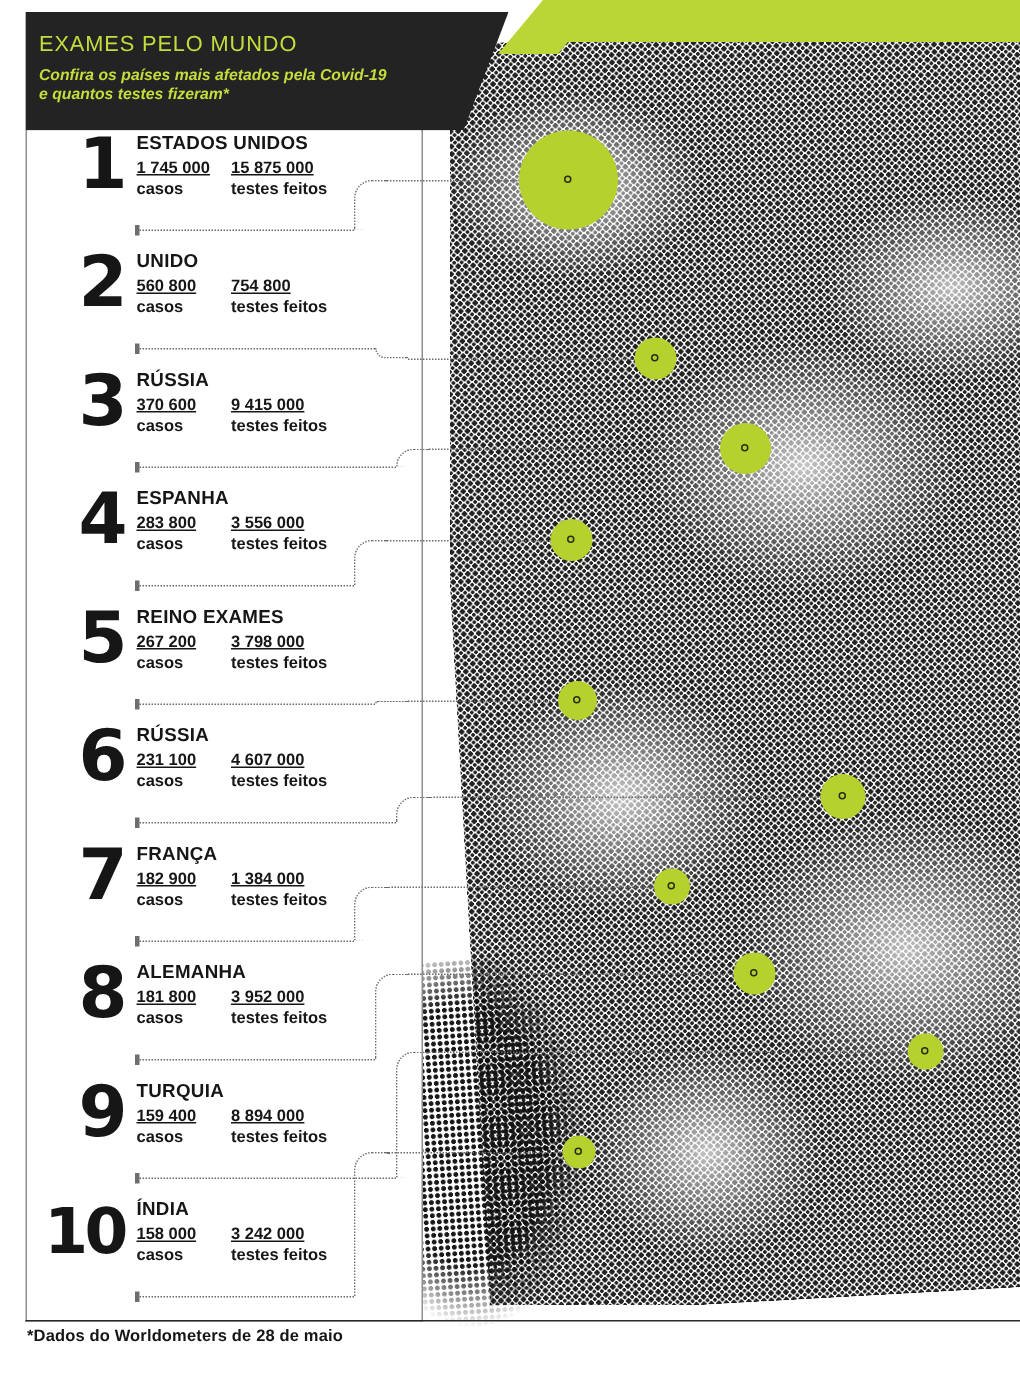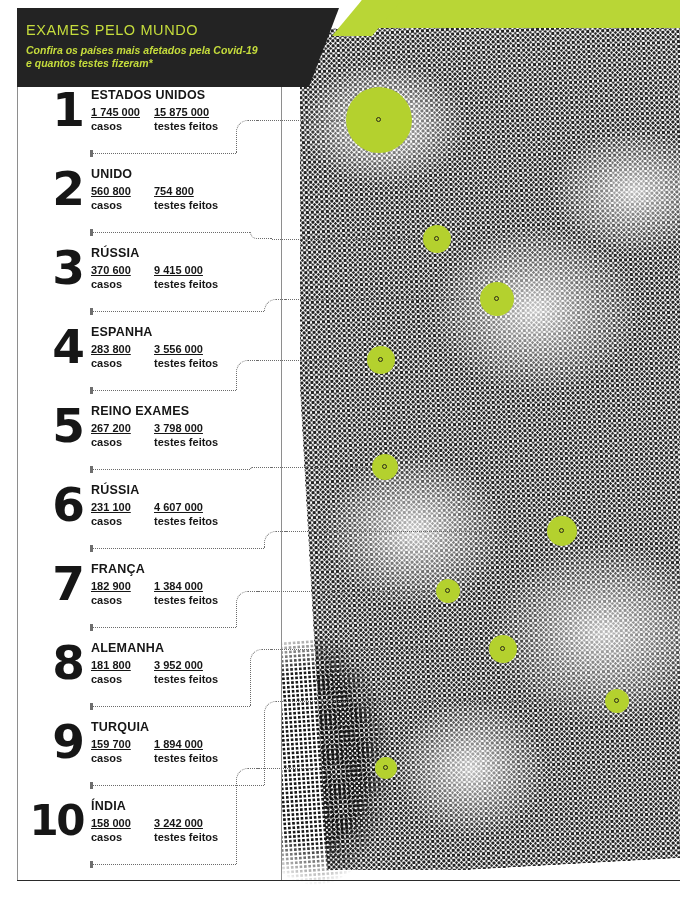--- a/index.html
+++ b/index.html
@@ -433,39 +433,40 @@
         <div class="stat stat-tests">
           <span class="num">3 952 000</span>
           <span class="lbl">testes feitos</span>
         </div>
         <div class="row-rule"></div>
       </div>
       <div class="row" style="top: 720px;">
         <div class="rank">9</div>
         <div class="country">TURQUIA</div>
         <div class="stat stat-cases">
-          <span class="num">159 700</span>
-          <span class="lbl">casos</span>
-        </div>
-        <div class="stat stat-tests">
-          <span class="num">1 894 000</span>
+          <span class="num">159 400</span>
+          <span class="lbl">casos</span>
+        </div>
+        <div class="stat stat-tests">
+          <span class="num">8 894 000</span>
           <span class="lbl">testes feitos</span>
         </div>
         <div class="row-rule"></div>
       </div>
       <div class="row r10" style="top: 799px;">
         <div class="rank">10</div>
         <div class="country">ÍNDIA</div>
         <div class="stat stat-cases">
           <span class="num">158 000</span>
           <span class="lbl">casos</span>
         </div>
         <div class="stat stat-tests">
           <span class="num">3 242 000</span>
           <span class="lbl">testes feitos</span>
         </div>
         <div class="row-rule"></div>
       </div>
     </div>
 
   <div class="footer-rule"></div>
+  <div class="footnote">*Dados do Worldometers de 28 de maio</div>
 
 </div>
 
 </body></html>

